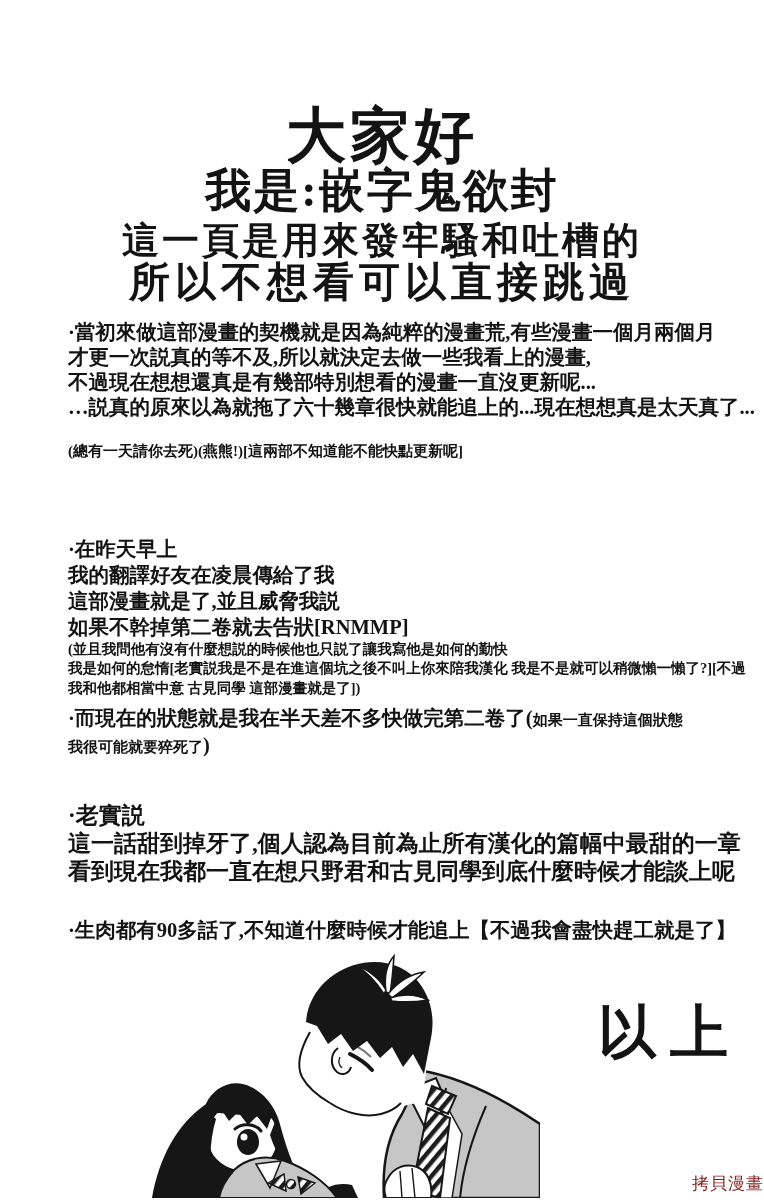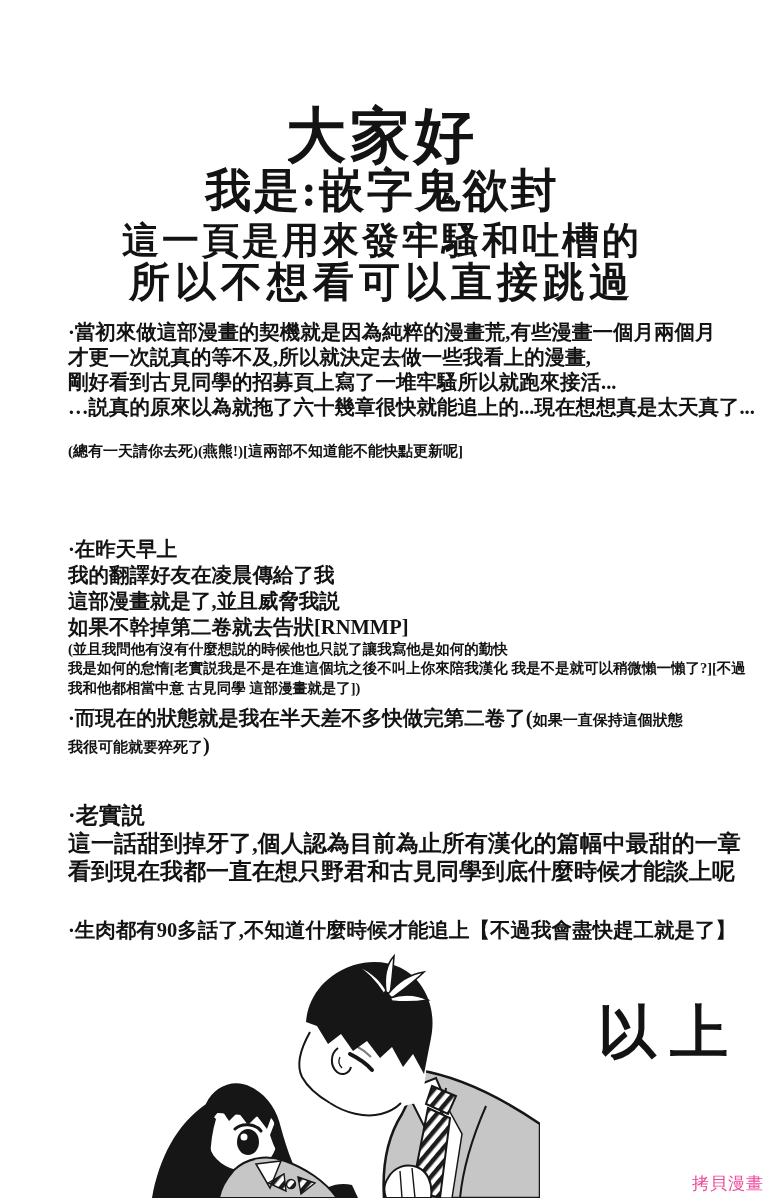--- a/index.html
+++ b/index.html
@@ -15,40 +15,40 @@
   .t3 { top:216px; font-size:37px; letter-spacing:3px; }
   .t4 { top:255px; font-size:41px; letter-spacing:5px; }
   .block { position:absolute; left:68px; right:8px; white-space:nowrap; }
   .big   { font-size:20.5px; line-height:25px; }
   .big26 { font-size:20.5px; line-height:26px; }
   .mid   { font-size:15px;   line-height:19px; }
   .small { font-size:14.5px; line-height:19.3px; }
   .p5line { font-size:23px; line-height:28px; }
   .closing { left:598px; top:994px; font-size:58px; letter-spacing:14px; }
   .watermark {
-    left:692px; top:1172px; font-size:17px; color:#ec4899;
+    left:692px; top:1172px; font-size:17px; color:#7f1d1d;
     font-family:"Liberation Sans","DejaVu Sans",sans-serif; font-weight:normal;
     letter-spacing:1px;
   }
   .illu { left:88px; top:952px; }
 </style>
 </head>
 <body>
 
 <div class="page">
 
   <div class="abs center t1">大家好</div>
   <div class="abs center t2">我是:嵌字鬼欲封</div>
   <div class="abs center t3">這一頁是用來發牢騷和吐槽的</div>
   <div class="abs center t4">所以不想看可以直接跳過</div>
 
   <div class="block" style="top:320px">
     <div class="big">·當初來做這部漫畫的契機就是因為純粹的漫畫荒,有些漫畫一個月兩個月</div>
     <div class="big">才更一次説真的等不及,所以就決定去做一些我看上的漫畫,</div>
-    <div class="big">剛好看到古見同學的招募頁上寫了一堆牢騷所以就跑來接活...</div>
+    <div class="big">不過現在想想還真是有幾部特別想看的漫畫一直沒更新呢...</div>
     <div class="big">…説真的原來以為就拖了六十幾章很快就能追上的...現在想想真是太天真了...</div>
   </div>
 
   <div class="block" style="top:442px">
     <div class="mid">(總有一天請你去死)(燕熊!)[這兩部不知道能不能快點更新呢]</div>
   </div>
 
   <div class="block" style="top:536px">
     <div class="big26">·在昨天早上</div>
     <div class="big26">我的翻譯好友在凌晨傳給了我</div>

